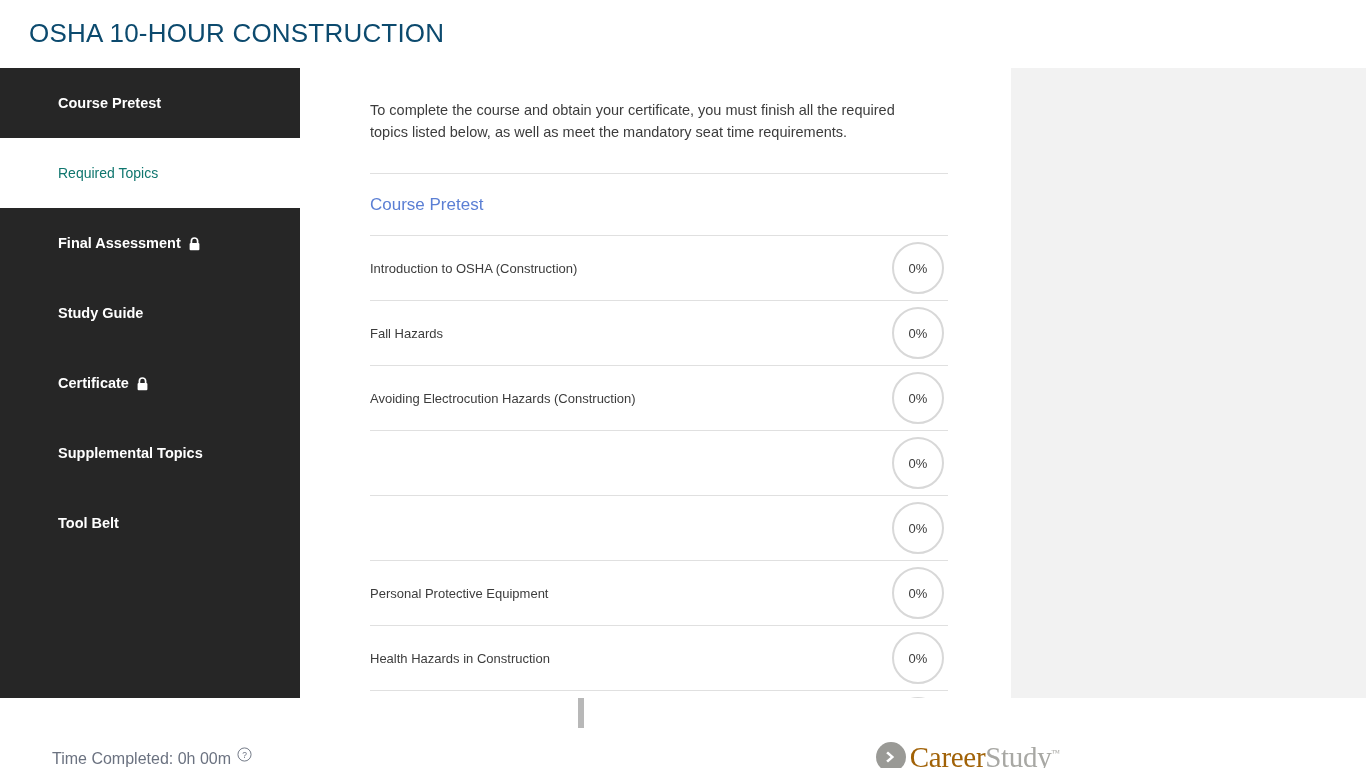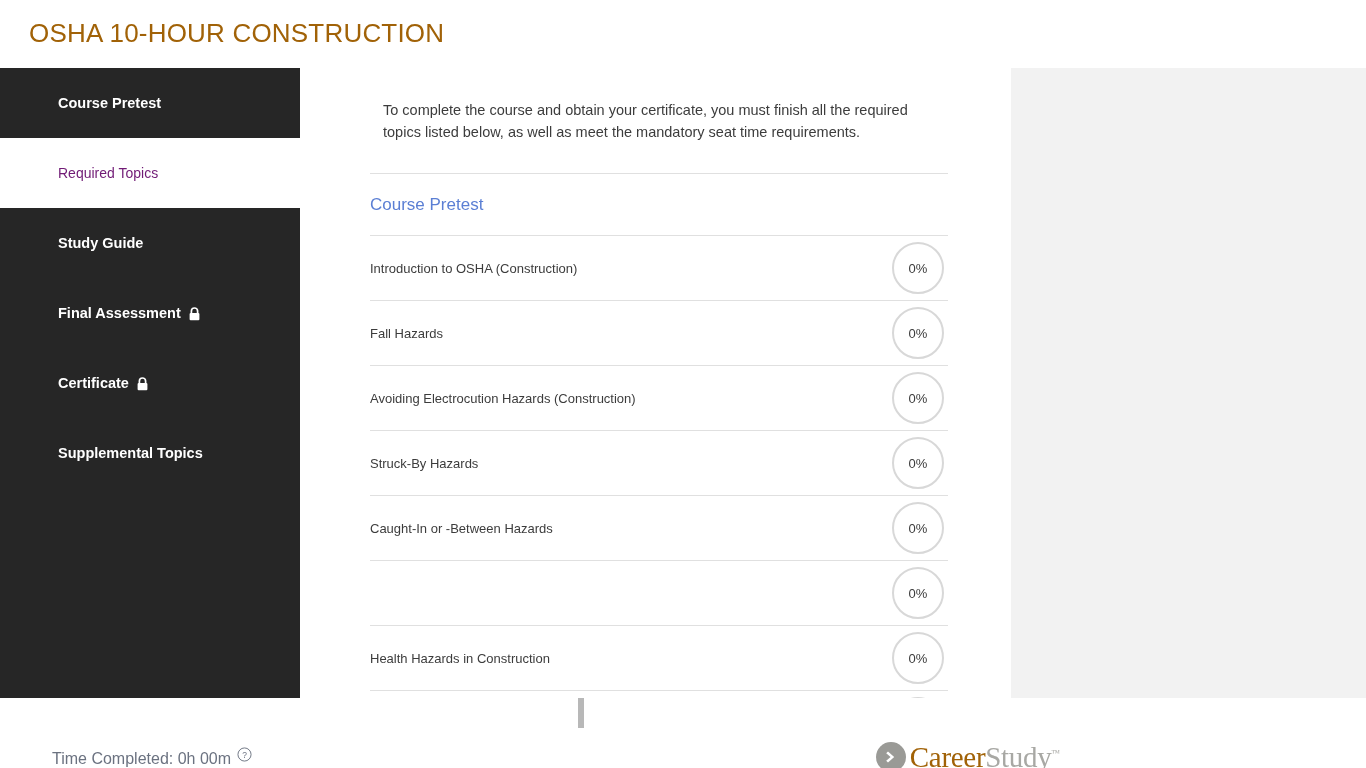--- a/index.html
+++ b/index.html
@@ -19,21 +19,21 @@
   .header {
     position: absolute;
     left: 0; top: 0;
     width: 1366px; height: 68px;
     background: #ffffff;
   }
   .header-title {
     position: absolute;
     left: 29px; top: 18px;
     font-size: 26px;
-    color: #a16207;
+    color: #0c4a6e;
     letter-spacing: 0.2px;
     white-space: nowrap;
   }
 
   
   .sidebar {
     position: absolute;
     left: 0; top: 68px;
     width: 300px; height: 630px;
     background: #262626;
@@ -51,21 +51,21 @@
     align-items: center;
     padding-left: 58px;
     box-sizing: border-box;
     background: #262626;
     color: #ffffff;
     font-size: 14.5px;
     font-weight: bold;
   }
   .nav-item.active {
     background: #ffffff;
-    color: #701a75;
+    color: #0f766e;
     font-weight: normal;
     font-size: 14px;
   }
   .nav-label {
     white-space: nowrap;
   }
   .lock-icon {
     display: inline-block;
     margin-left: 7px;
     position: relative;
@@ -95,21 +95,20 @@
     background: #ffffff;
     overflow: hidden;
   }
   .intro {
     position: absolute;
     left: 70px; top: 31px;
     width: 560px;
     font-size: 14.5px;
     line-height: 22px;
     color: #3c3c3c;
-    margin-left: 13px;
   }
   .topic-list {
     position: absolute;
     left: 70px; top: 105px;
     width: 578px;
   }
   .topic-row {
     position: relative;
     border-top: 1px solid #e0e0e0;
     min-height: 65px;
@@ -226,38 +225,41 @@
 
 <div class="sidebar">
   <div class="nav-list" id="nav-list">
       <div class="nav-item">
         <span class="nav-label">Course Pretest</span>
       </div>
       <div class="nav-item active">
         <span class="nav-label">Required Topics</span>
       </div>
       <div class="nav-item">
-        <span class="nav-label">Study Guide</span>
-      </div>
-      <div class="nav-item">
         <span class="nav-label">Final Assessment</span>
         <span class="lock-icon"><svg width="13" height="14" viewBox="0 0 13 14">
             <path d="M3.4 6 V4.1 a3.1 3.1 0 0 1 6.2 0 V6" fill="none" stroke="#ffffff" stroke-width="1.7"></path>
             <rect x="1.6" y="6" width="9.8" height="7.2" rx="1" fill="#ffffff"></rect>
           </svg></span>
       </div>
       <div class="nav-item">
+        <span class="nav-label">Study Guide</span>
+      </div>
+      <div class="nav-item">
         <span class="nav-label">Certificate</span>
         <span class="lock-icon"><svg width="13" height="14" viewBox="0 0 13 14">
             <path d="M3.4 6 V4.1 a3.1 3.1 0 0 1 6.2 0 V6" fill="none" stroke="#ffffff" stroke-width="1.7"></path>
             <rect x="1.6" y="6" width="9.8" height="7.2" rx="1" fill="#ffffff"></rect>
           </svg></span>
       </div>
       <div class="nav-item">
         <span class="nav-label">Supplemental Topics</span>
+      </div>
+      <div class="nav-item">
+        <span class="nav-label">Tool Belt</span>
       </div>
     </div>
 </div>
 <div class="sb-scroll-track">
   <div class="sb-scroll-thumb"></div>
 </div>
 
 <div class="main">
   <div class="intro">To complete the course and obtain your certificate, you must finish all the required topics listed below, as well as meet the mandatory seat time requirements.</div>
   <div class="topic-list" id="topic-list">
@@ -270,28 +272,27 @@
       </div>
       <div class="topic-row">
         <div class="topic-title">Fall Hazards</div>
         <div class="progress-circle">0%</div>
       </div>
       <div class="topic-row">
         <div class="topic-title">Avoiding Electrocution Hazards (Construction)</div>
         <div class="progress-circle">0%</div>
       </div>
       <div class="topic-row">
-        <div class="topic-title">Struck-By Hazards</div>
-        <div class="progress-circle">0%</div>
-      </div>
-      <div class="topic-row">
-        <div class="topic-title">Caught-In or -Between Hazards</div>
-        <div class="progress-circle">0%</div>
-      </div>
-      <div class="topic-row">
+        <div class="progress-circle">0%</div>
+      </div>
+      <div class="topic-row">
+        <div class="progress-circle">0%</div>
+      </div>
+      <div class="topic-row">
+        <div class="topic-title">Personal Protective Equipment</div>
         <div class="progress-circle">0%</div>
       </div>
       <div class="topic-row">
         <div class="topic-title">Health Hazards in Construction</div>
         <div class="progress-circle">0%</div>
       </div>
       <div class="topic-row">
         <div class="progress-circle"></div>
       </div>
     </div>

